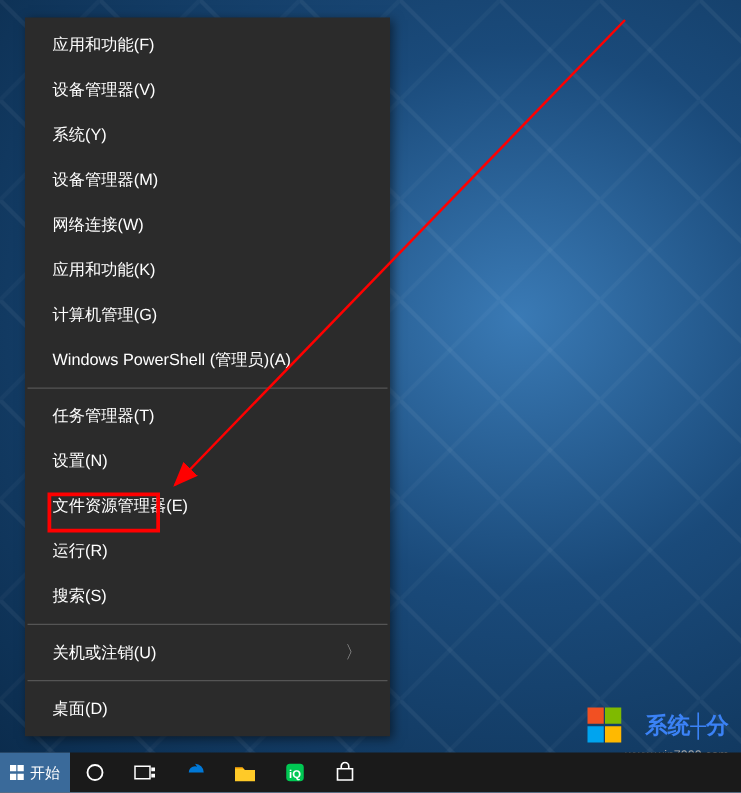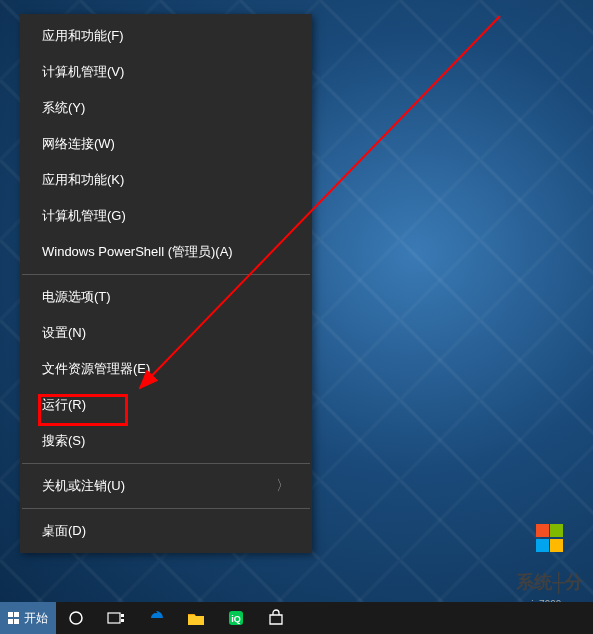--- a/index.html
+++ b/index.html
@@ -122,24 +122,23 @@
       cursor: pointer;
       color: #a16207;
     }
     .watermark-right {
       position: absolute;
       right: 10px;
       bottom: 40px;
       display: flex;
       align-items: center;
       gap: 18px;
-      color: #404040;
+      color: #3b82f6;
       font-size: 18px;
       font-weight: bold;
-      flex-direction: column;
     }
     .watermark-logo {
       display: inline-flex;
       flex-wrap: wrap;
       width: 28px;
       height: 28px;
       gap: 1px;
     }
     .watermark-logo span {
       width: 13px;
@@ -163,40 +162,43 @@
 </head>
 <body>
 
 <div class="desktop-bg"></div>
 
 <div class="context-menu">
   <div class="menu-item">
     <span>应用和功能(F)</span>
   </div>
   <div class="menu-item">
-    <span>计算机管理(V)</span>
+    <span>设备管理器(V)</span>
   </div>
   <div class="menu-item">
     <span>系统(Y)</span>
   </div>
   <div class="menu-item">
+    <span>设备管理器(M)</span>
+  </div>
+  <div class="menu-item">
     <span>网络连接(W)</span>
   </div>
   <div class="menu-item">
     <span>应用和功能(K)</span>
   </div>
   <div class="menu-item">
     <span>计算机管理(G)</span>
   </div>
   <div class="menu-item">
     <span>Windows PowerShell (管理员)(A)</span>
   </div>
   <div class="menu-separator"></div>
   <div class="menu-item">
-    <span>电源选项(T)</span>
+    <span>任务管理器(T)</span>
   </div>
   <div class="menu-item">
     <span>设置(N)</span>
   </div>
   <div class="menu-item">
     <span>文件资源管理器(E)</span>
   </div>
   <div class="menu-item">
     <span>运行(R)</span>
   </div>

